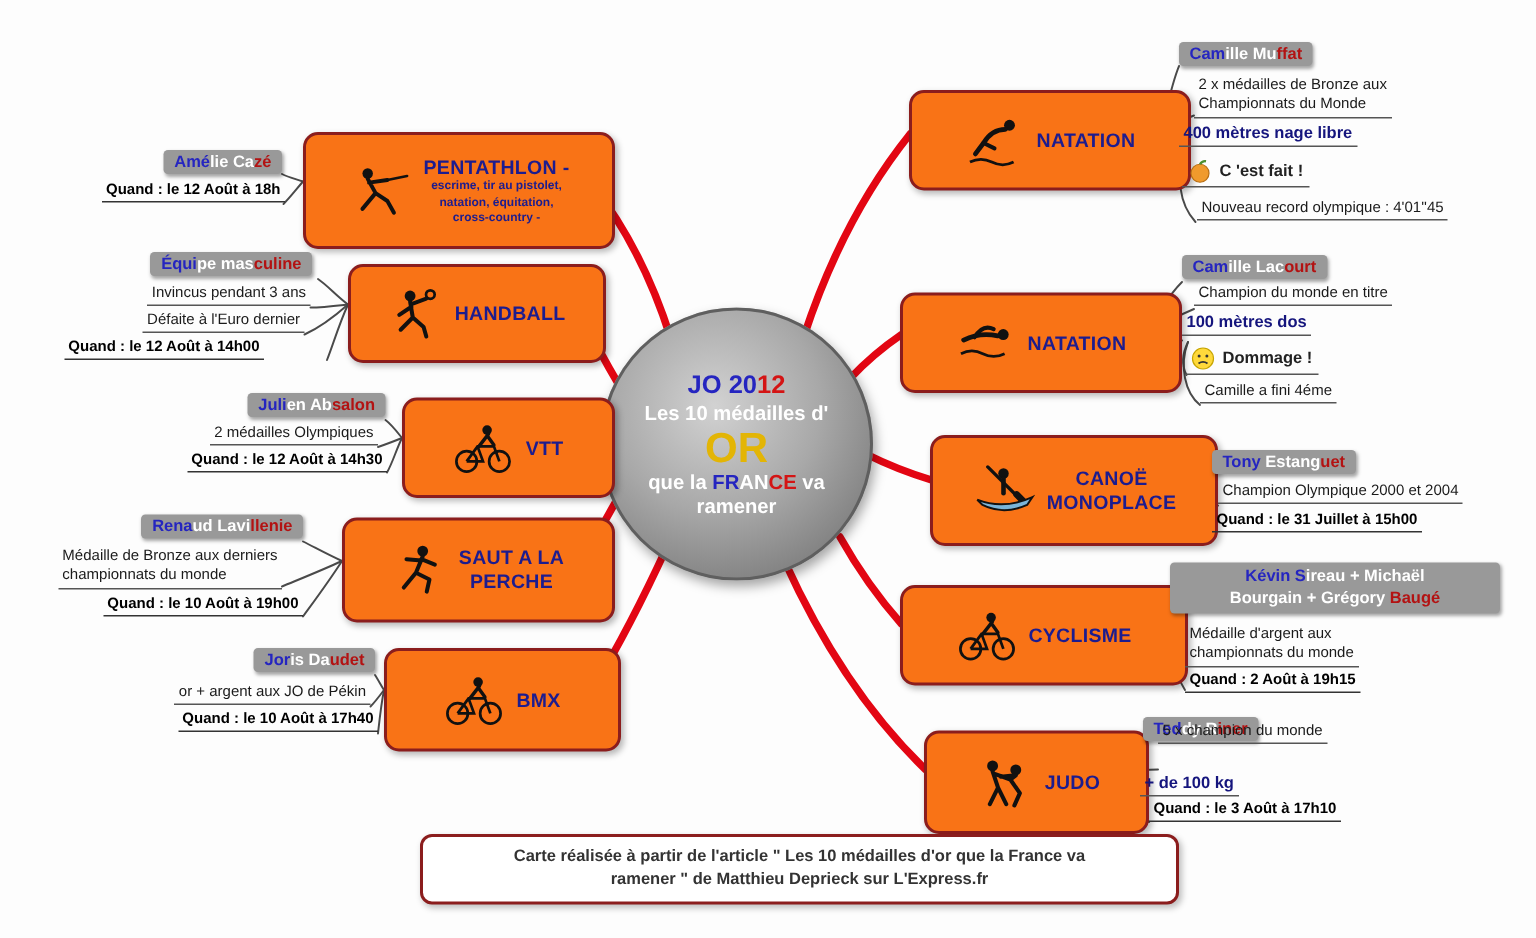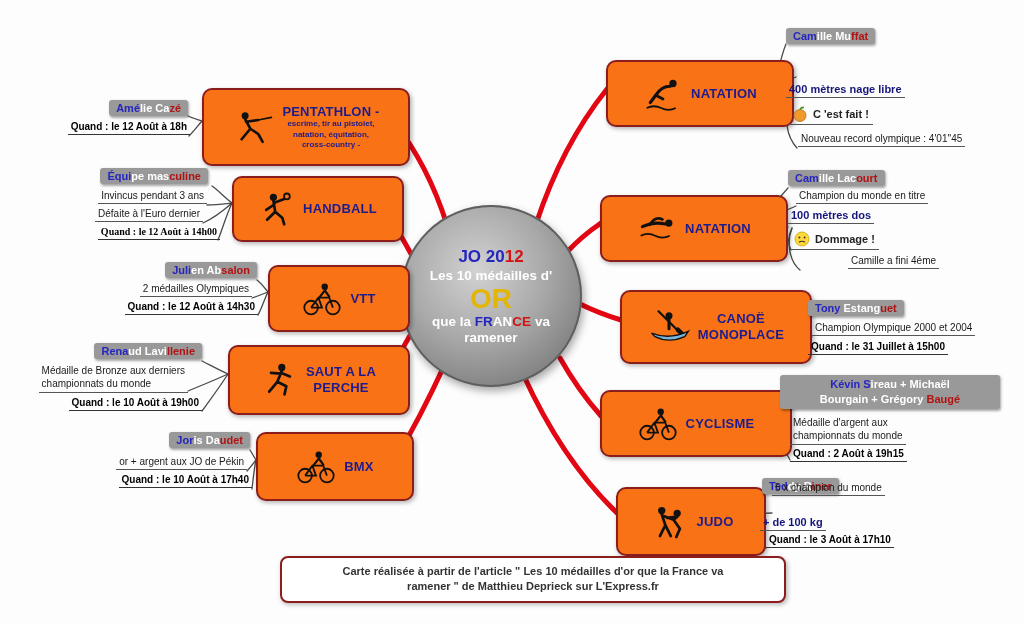--- a/index.html
+++ b/index.html
@@ -203,38 +203,42 @@
       </svg>
     <div class="sport-title">JUDO</div>
   </div>
 
   <div class="name-box" style="right:836px;top:100px;"><span class="seg-b">Amé</span><span class="seg-w">lie Ca</span><span class="seg-r">zé</span></div>
   <div class="detail quand" style="right:834px;top:121px;">Quand : le 12 Août à 18h</div>
 
   <div class="name-box" style="right:816px;top:168px;"><span class="seg-b">Équi</span><span class="seg-w">pe mas</span><span class="seg-r">culine</span></div>
   <div class="detail" style="right:817px;top:190px;">Invincus pendant 3 ans</div>
   <div class="detail" style="right:821px;top:208px;">Défaite à l'Euro dernier</div>
-  <div class="detail quand" style="right:804px;top:226px;font-family:Liberation Serif, serif;">Quand : le 12 Août à 14h00</div>
+  <div class="detail quand" style="right:848px;top:226px;">Quand : le 12 Août à 14h00</div>
 
   <div class="name-box" style="right:767px;top:262px;"><span class="seg-b">Juli</span><span class="seg-w">en Ab</span><span class="seg-r">salon</span></div>
   <div class="detail" style="right:772px;top:283px;">2 médailles Olympiques</div>
   <div class="detail quand" style="right:766px;top:301px;">Quand : le 12 Août à 14h30</div>
 
   <div class="name-box" style="right:822px;top:343px;"><span class="seg-b">Rena</span><span class="seg-w">ud Lavi</span><span class="seg-r">llenie</span></div>
   <div class="detail block" style="right:836px;top:364px;">
     <div>Médaille de Bronze aux derniers</div>
     <div>championnats du monde</div>
   </div>
   <div class="detail quand" style="right:822px;top:397px;">Quand : le 10 Août à 19h00</div>
 
   <div class="name-box" style="right:774px;top:432px;"><span class="seg-b">Jor</span><span class="seg-w">is Da</span><span class="seg-r">udet</span></div>
   <div class="detail" style="right:777px;top:456px;">or + argent aux JO de Pékin</div>
   <div class="detail quand" style="right:772px;top:474px;">Quand : le 10 Août à 17h40</div>
 
   <div class="name-box" style="left:786px;top:28px;"><span class="seg-b">Cam</span><span class="seg-w">ille Mu</span><span class="seg-r">ffat</span></div>
+  <div class="detail block" style="left:796px;top:50px;">
+    <div>2 x médailles de Bronze aux</div>
+    <div>Championnats du Monde</div>
+  </div>
   <div class="detail event" style="left:786px;top:83px;">400 mètres nage libre</div>
   <div class="status-line" style="left:788px;top:106px;">
     <svg width="16" height="16" viewBox="0 0 16 16">
         <circle cx="8" cy="9.5" r="6" fill="#f09a2c" stroke="#b86f14" stroke-width="0.8"></circle>
         <path d="M8 3.5 Q9.5 1 12 1.5" stroke="#4d8f2f" stroke-width="1.6" fill="none"></path>
       </svg>
     <span>C 'est fait !</span>
   </div>
   <div class="detail" style="left:798px;top:133px;">Nouveau record olympique : 4'01''45</div>
 
@@ -243,21 +247,21 @@
   <div class="detail event" style="left:788px;top:209px;">100 mètres dos</div>
   <div class="status-line" style="left:790px;top:231px;">
     <svg width="16" height="16" viewBox="0 0 16 16">
         <circle cx="8" cy="8" r="7" fill="#ffd93b" stroke="#c7a500" stroke-width="0.8"></circle>
         <circle cx="5.4" cy="6.4" r="1" fill="#333"></circle>
         <circle cx="10.6" cy="6.4" r="1" fill="#333"></circle>
         <path d="M5 11.3 Q8 9.2 11 11.3" stroke="#333" stroke-width="1.2" fill="none"></path>
       </svg>
     <span>Dommage !</span>
   </div>
-  <div class="detail" style="left:800px;top:255px;margin-left:48px;">Camille a fini 4éme</div>
+  <div class="detail" style="left:800px;top:255px;">Camille a fini 4éme</div>
 
   <div class="name-box" style="left:808px;top:300px;"><span class="seg-b">Tony </span><span class="seg-w">Estang</span><span class="seg-r">uet</span></div>
   <div class="detail" style="left:812px;top:322px;">Champion Olympique 2000 et 2004</div>
   <div class="detail quand" style="left:808px;top:341px;">Quand : le 31 Juillet à 15h00</div>
 
   <div class="name-box namebox-center" style="left:780px;top:375px;width:206px;">
     <div><span class="seg-b">Kévin S</span><span class="seg-w">ireau + Michaël</span></div>
     <div><span class="seg-w">Bourgain + Grégory </span><span class="seg-r">Baugé</span></div>
   </div>
   <div class="detail block" style="left:790px;top:416px;">

